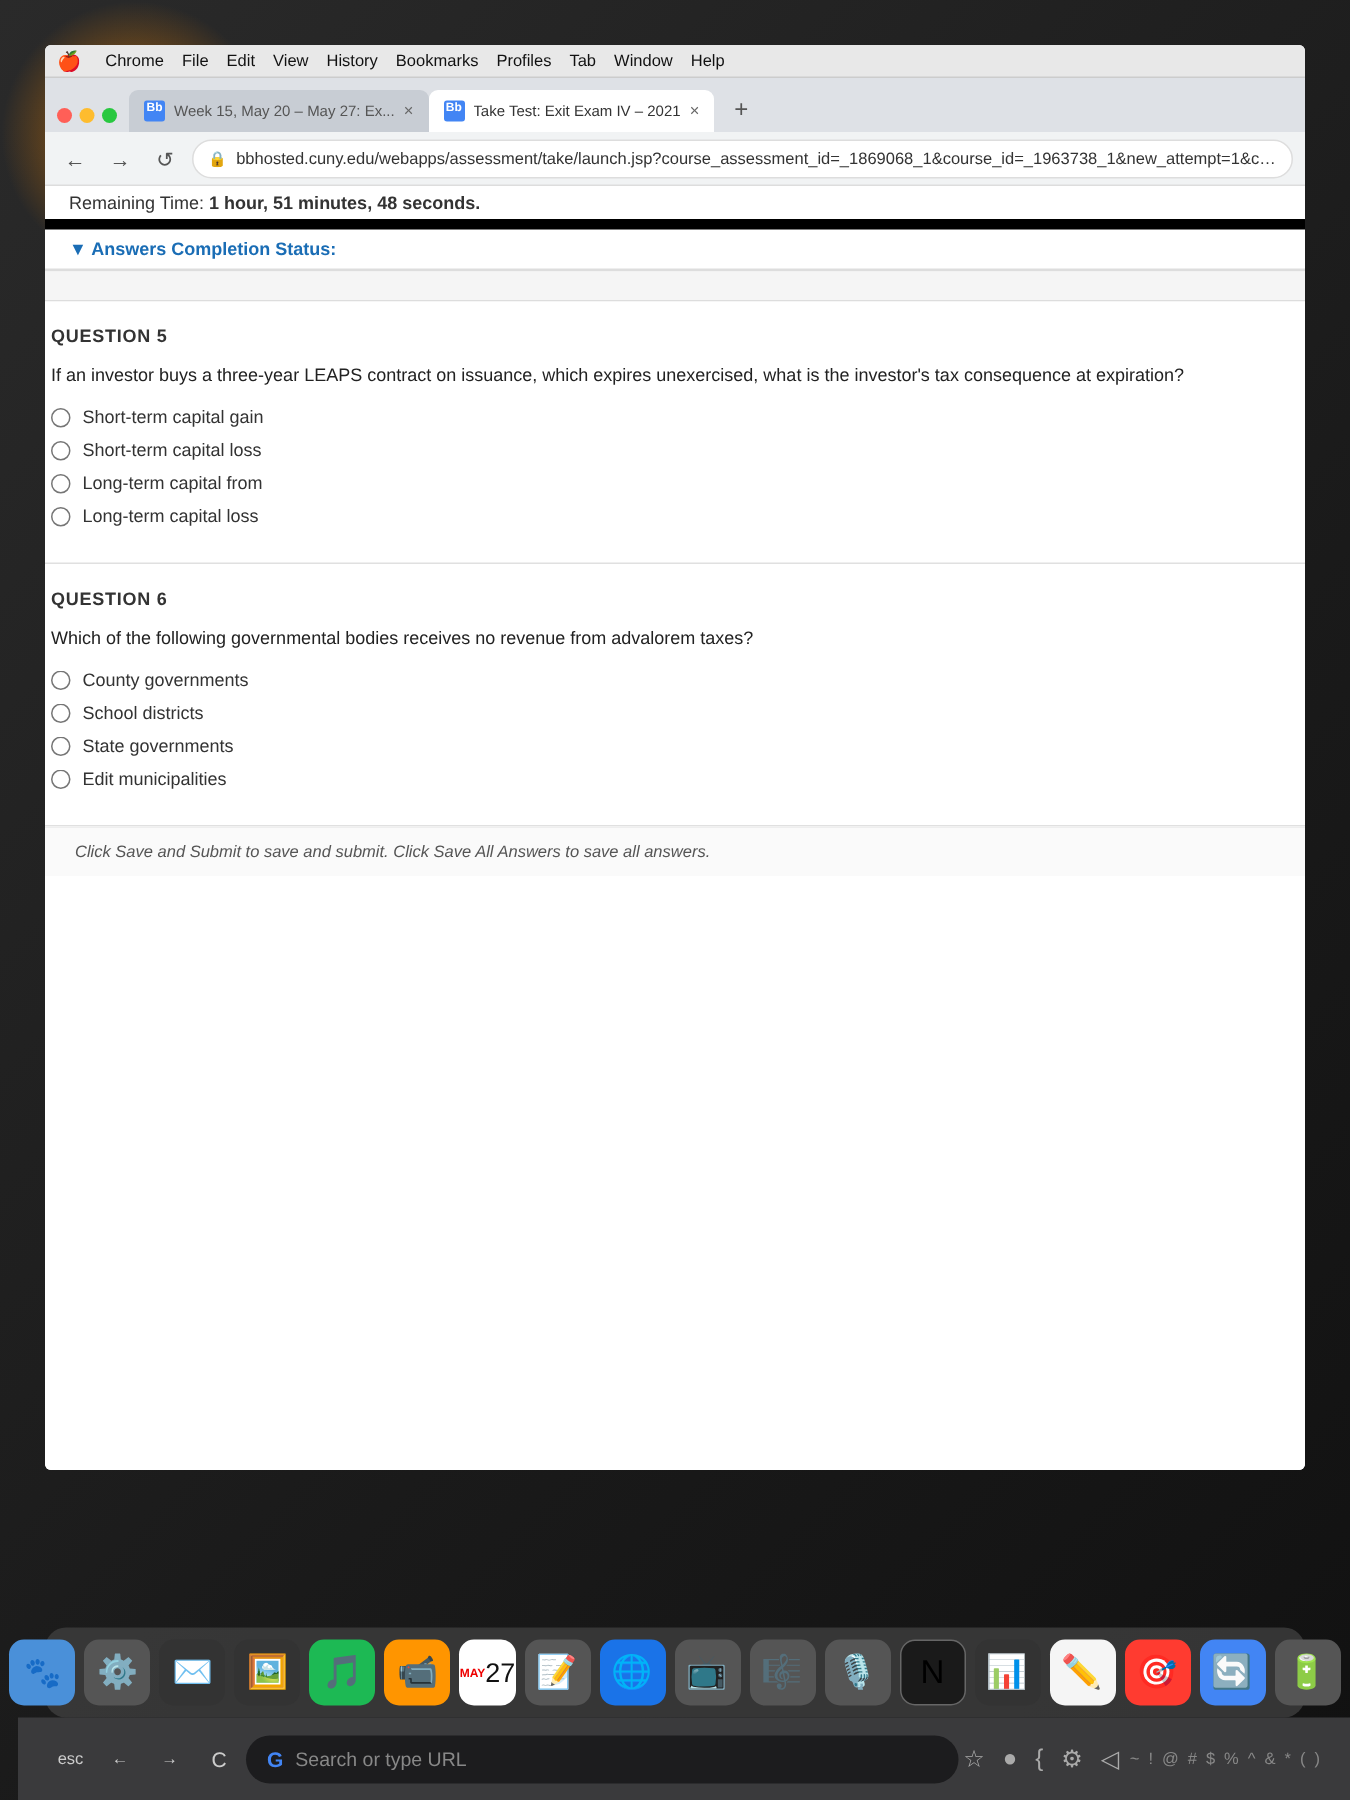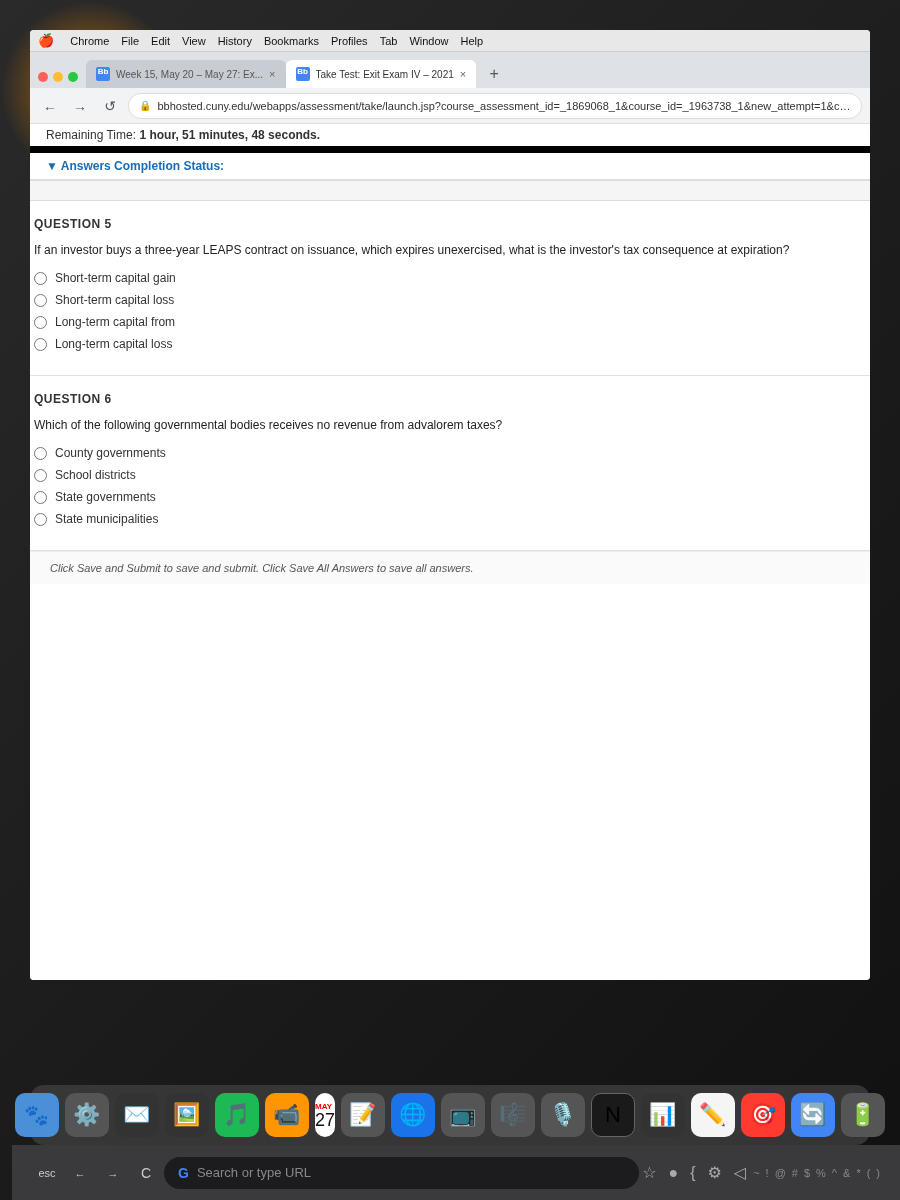--- a/index.html
+++ b/index.html
@@ -291,21 +291,21 @@
       cursor: pointer;
       flex-shrink: 0;
     }
 
     .date-badge {
       background: #fff;
       border-radius: 10px;
       width: 44px;
       height: 44px;
       display: flex;
-      flex-direction: column;
+      align-items: center;
       justify-content: center;
       font-size: 8px;
       color: #e00;
       font-weight: bold;
       text-transform: uppercase;
     }
     .date-badge .day-num {
       font-size: 18px;
       color: #111;
       font-weight: 300;
@@ -470,21 +470,21 @@
           <div class="answer-option">
             <input type="radio" name="q6" style="">
             <label>School districts</label>
           </div>
           <div class="answer-option">
             <input type="radio" name="q6" style="">
             <label>State governments</label>
           </div>
           <div class="answer-option">
             <input type="radio" name="q6" style="">
-            <label>State municipalities</label>
+            <label>Edit municipalities</label>
           </div>
         </div>
 
         <div class="submit-note">Click Save and Submit to save and submit. Click Save All Answers to save all answers.</div>
 
       </div>
     </div>
   </div>
 
   <div class="dock-area">

